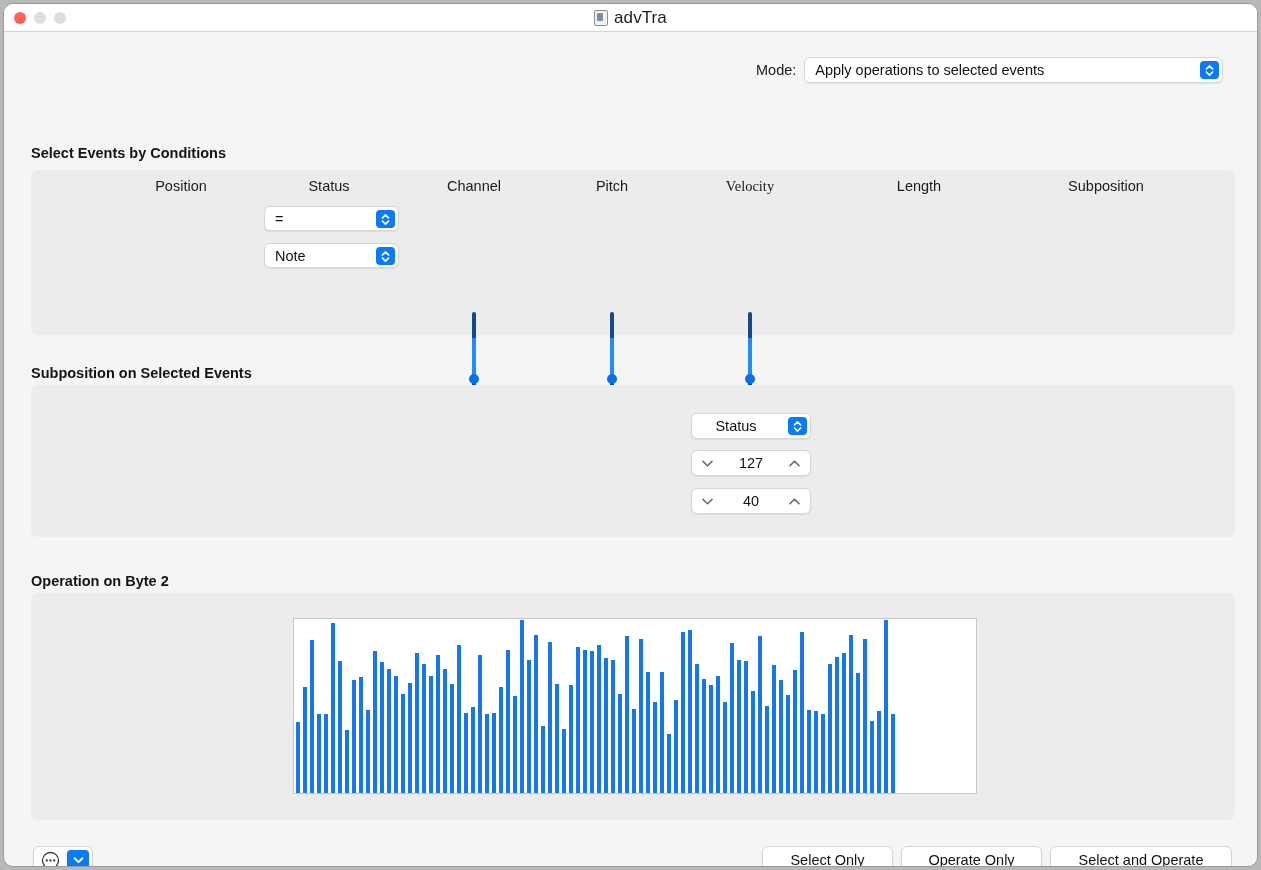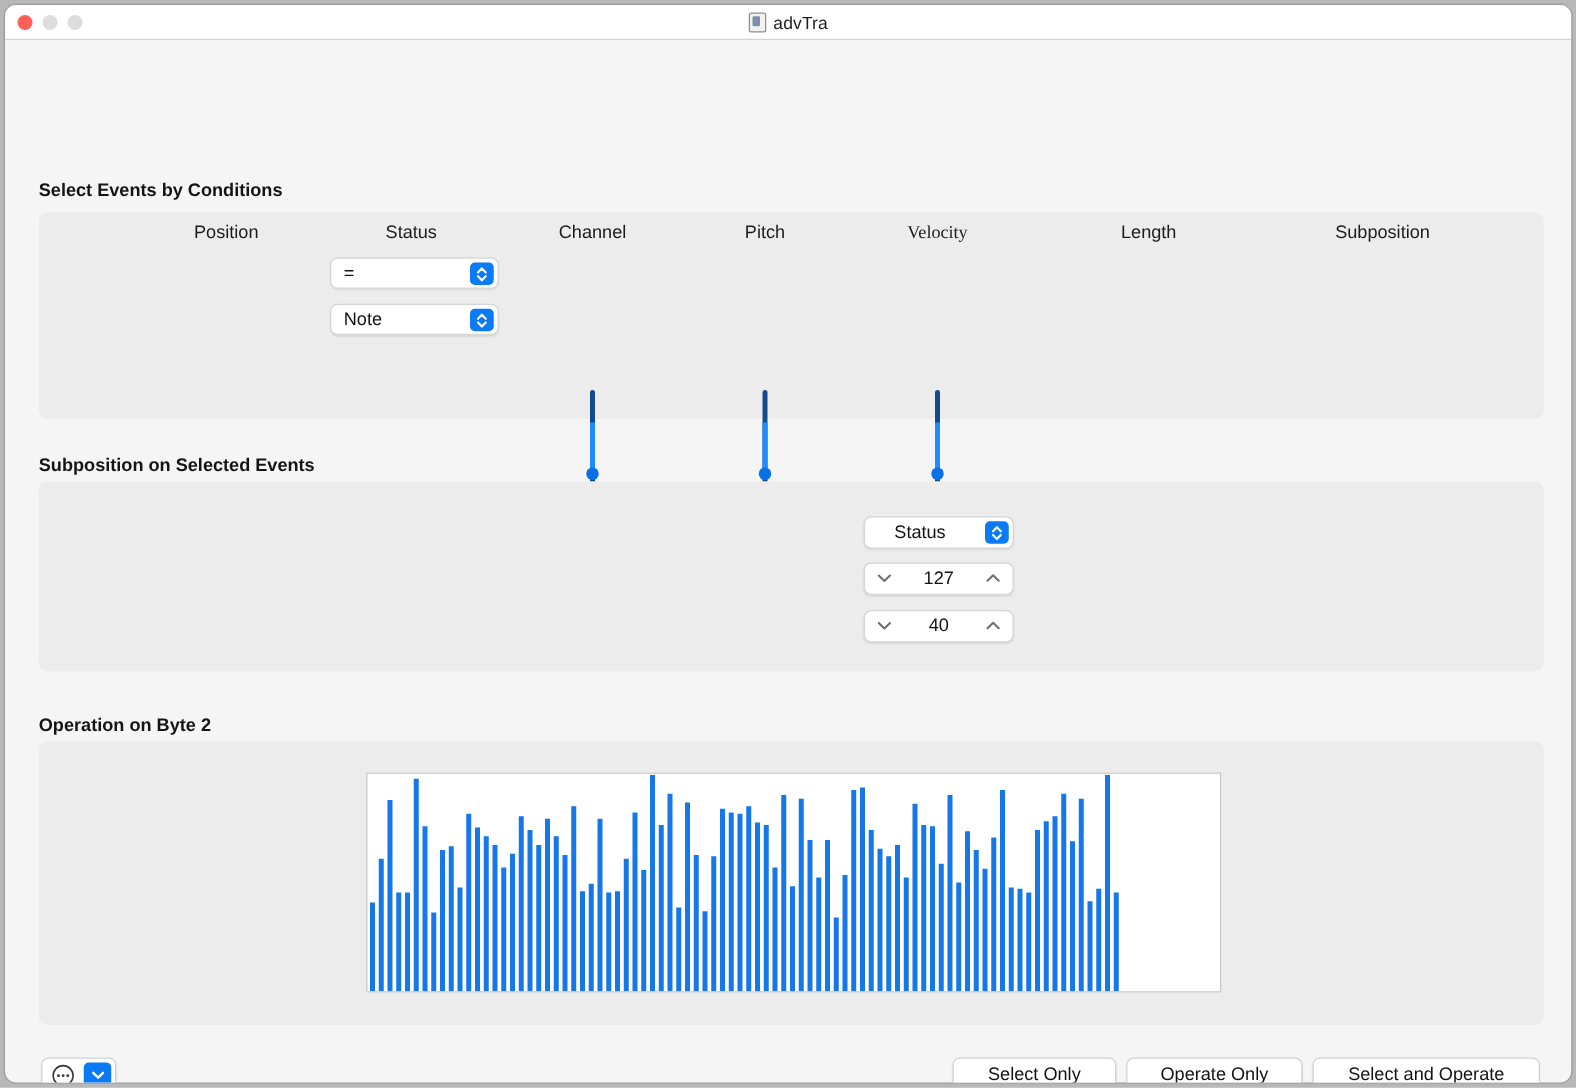--- a/index.html
+++ b/index.html
@@ -73,21 +73,21 @@
   }
   .title-icon::after {
     content: "";
     position: absolute;
     left: 2px; top: 2px;
     width: 6px; height: 8px;
     background: #7b8fa8;
     border-radius: 1px;
   }
   .title-text {
-    font-size: 14px;
+    font-size: 17px;
     color: #1d1d1d;
     letter-spacing: .1px;
   }
 
   
   .content {
     position: relative;
     height: 835px;
   }
 
@@ -390,20 +390,32 @@
       <span class="title-icon"></span>
       <span class="title-text">advTra</span>
     </div>
   </div>
 
   <div class="content">
 
     <div class="toprow">
 
 
+      <div class="mode-group">
+        <span class="lbl">Mode:</span>
+        <div class="popup mode-popup">
+          <span class="ptext">Apply operations to selected events</span>
+          <span class="stepper-chip">
+            <svg width="9" height="13" viewBox="0 0 9 13">
+                <path d="M1.4 5 L4.5 1.8 L7.6 5" fill="none" stroke="#fff" stroke-width="1.7" stroke-linecap="round" stroke-linejoin="round"></path>
+                <path d="M1.4 8 L4.5 11.2 L7.6 8" fill="none" stroke="#fff" stroke-width="1.7" stroke-linecap="round" stroke-linejoin="round"></path>
+              </svg>
+          </span>
+        </div>
+      </div>
     </div>
 
     <div class="section-title" style="top:113px;text-align:center;">Select Events by Conditions</div>
 
     <div class="panel" id="panel-conditions">
       <div class="col-head" style="left:85px; width:130px;">Position</div>
       <div class="col-head" style="left:233px; width:130px;">Status</div>
       <div class="col-head" style="left:378px; width:130px;">Channel</div>
       <div class="col-head" style="left:516px; width:130px;">Pitch</div>
       <div class="col-head" style="left:654px; width:130px;font-family:Liberation Serif, serif;">Velocity</div>

